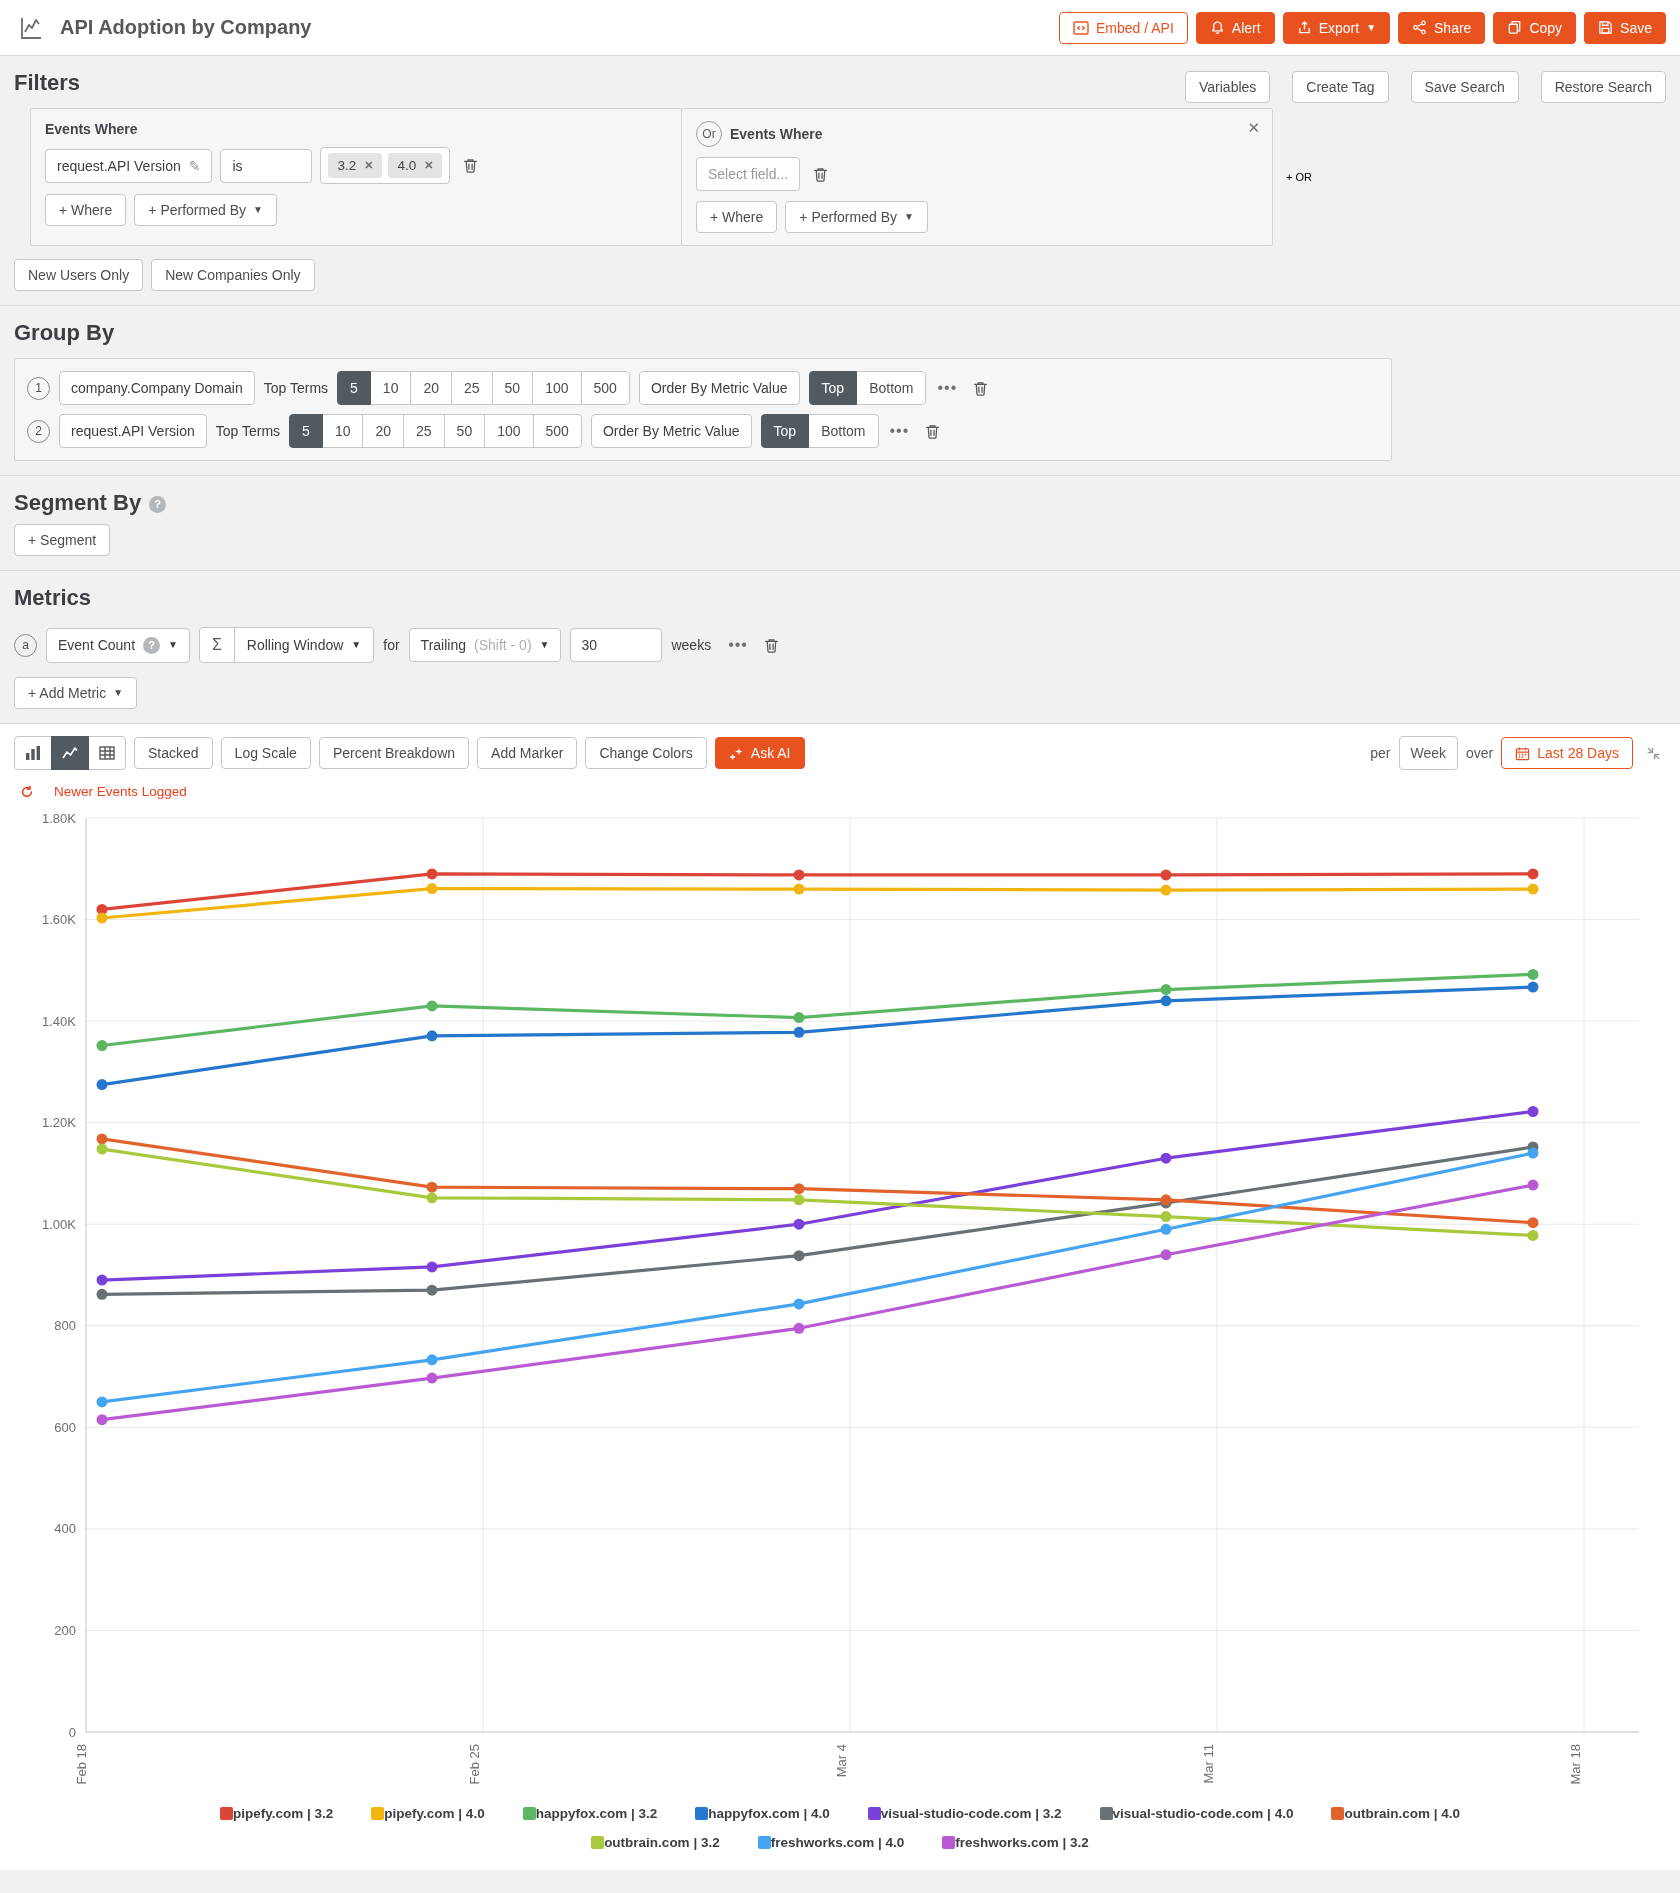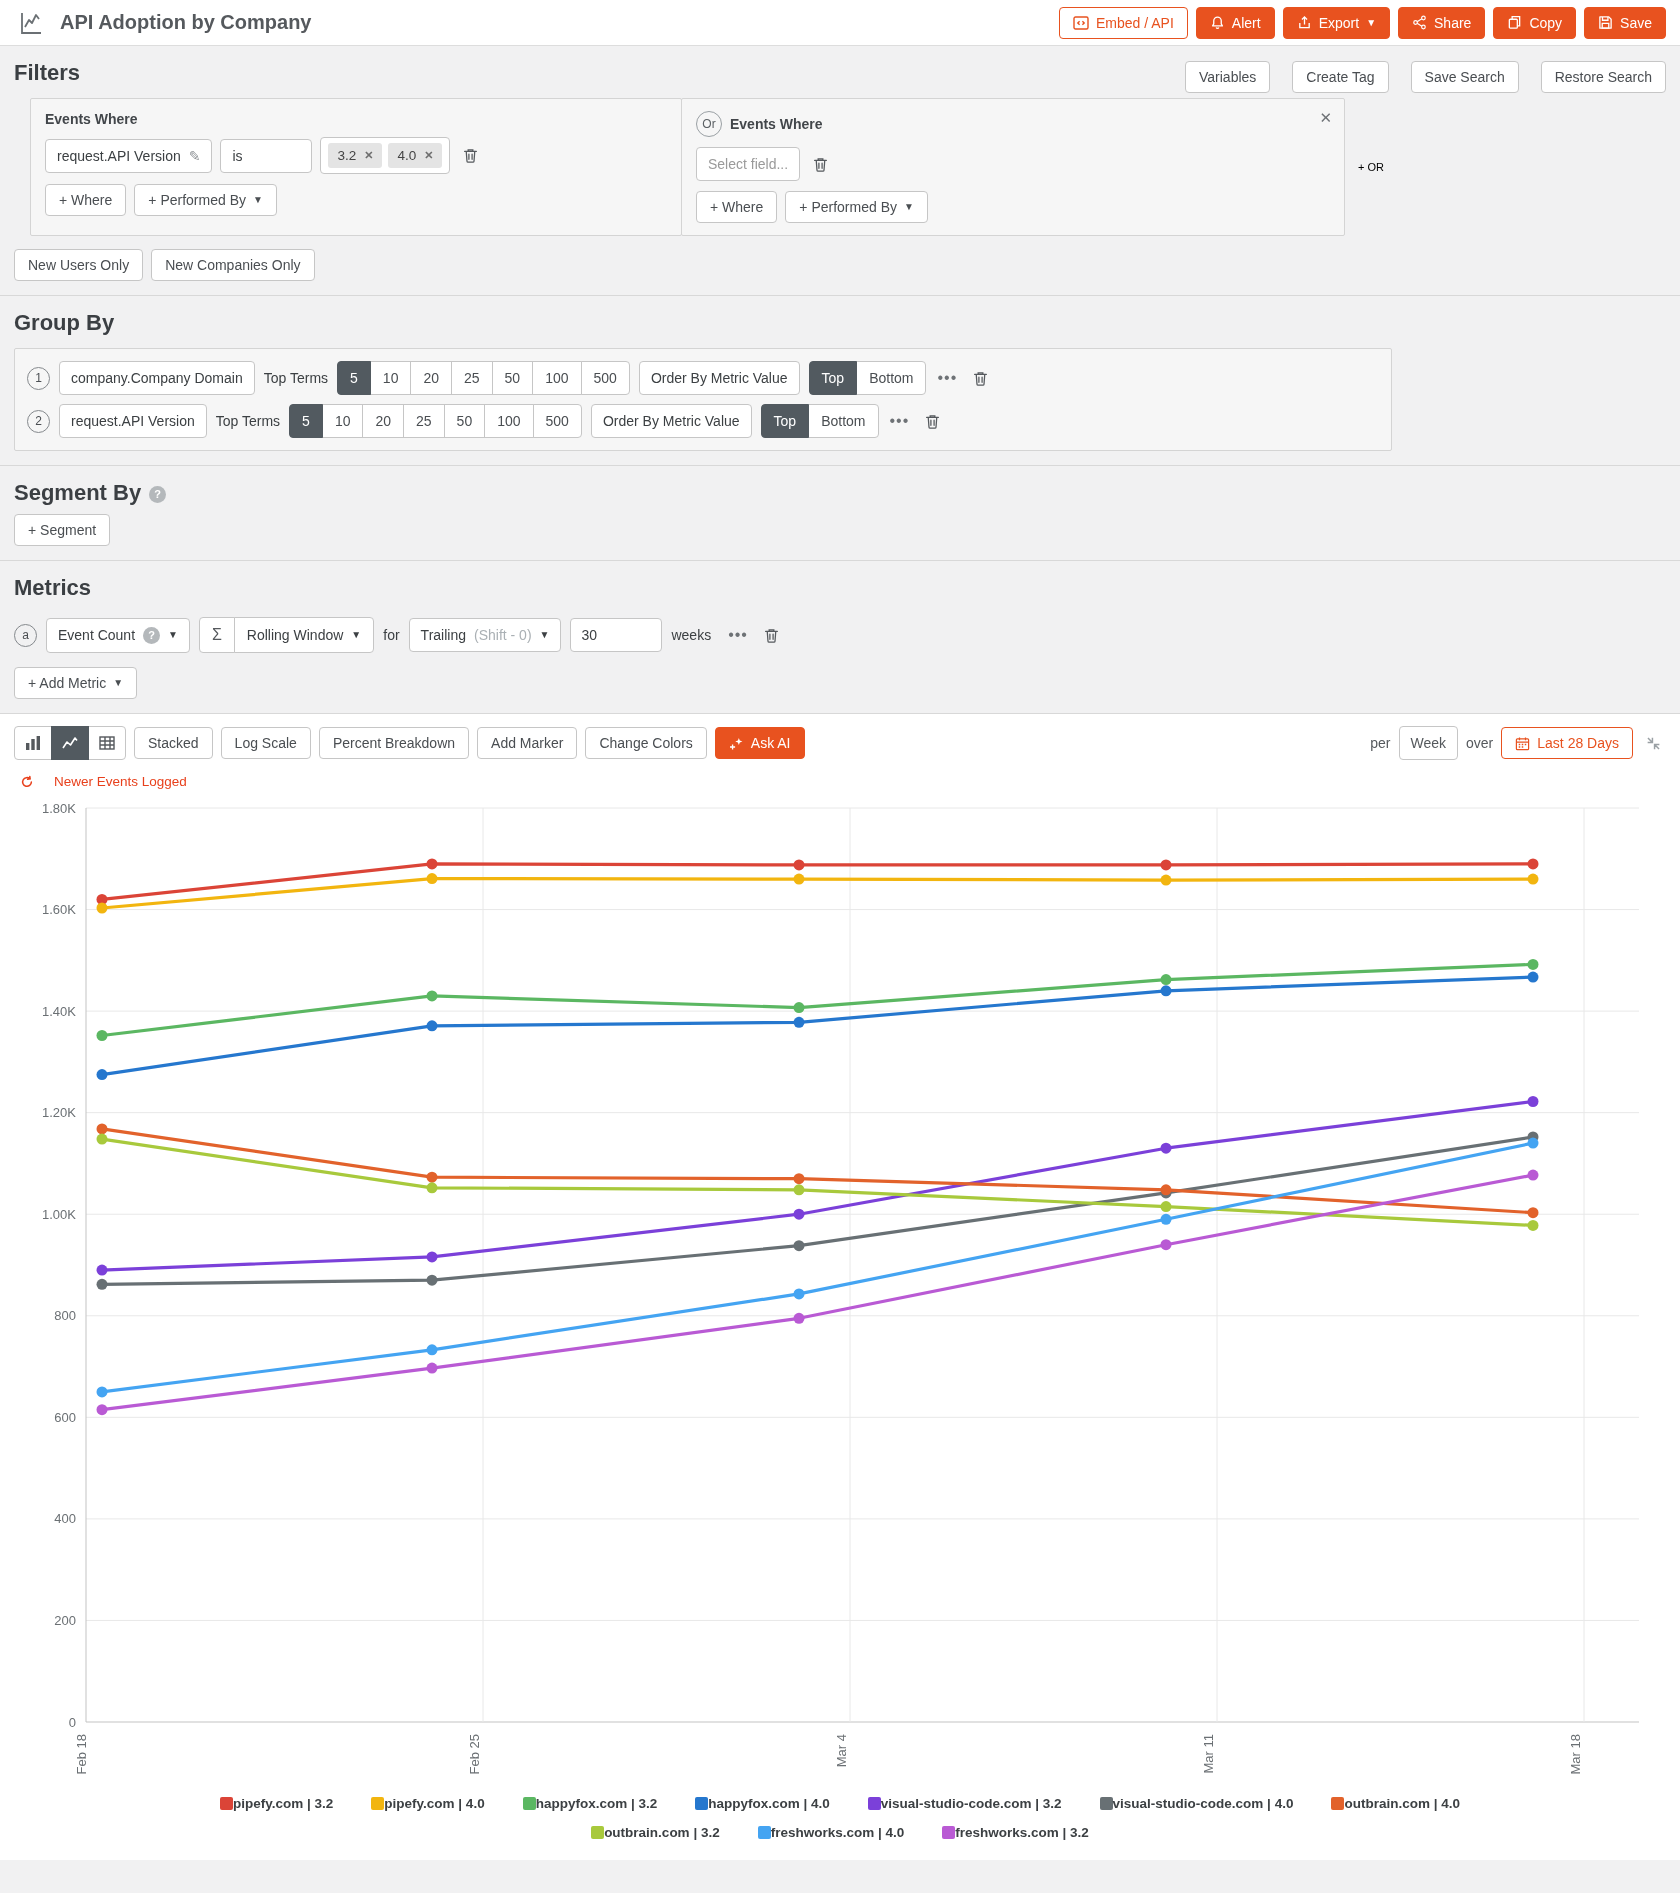--- a/index.html
+++ b/index.html
@@ -1,38 +1,38 @@
 <!DOCTYPE html>
 <html><head>
 <meta charset="utf-8">
 <style>
   * { box-sizing: border-box; }
   body {
     margin: 0; width: 1680px; background: #f1f1f2; color: #3c4043;
     font-family: "Liberation Sans", sans-serif; font-size: 14px;
   }
   
-  .topbar{display:flex;align-items:center;height:46px;background:#fff;border-bottom:1px solid #ddd;padding:0 14px;gap:12px;}
+  .topbar{display:flex;align-items:center;height:56px;background:#fff;border-bottom:1px solid #ddd;padding:0 14px;gap:12px;}
   .topbar h1{font-size:20px;font-weight:700;color:#55595d;margin:0;flex:1;}
   .tb-buttons{display:flex;gap:8px;}
   .btn{display:inline-flex;align-items:center;gap:7px;border:1px solid #c6c6c6;background:#fff;color:#4a4e52;
        border-radius:4px;padding:7px 13px;font-size:14px;cursor:pointer;font-family:inherit;white-space:nowrap;}
   .btn-orange{background:#e8521f;border-color:#e8521f;color:#fff;}
   .btn-orange-outline{background:#fff;border:1px solid #e8521f;color:#e8521f;}
   .caret{font-size:10px;line-height:1;}
   
   .section{padding:10px 14px 14px;border-bottom:1px solid #d8d8d8;}
   .sec-head{display:flex;align-items:center;}
   .sec-head h2{font-size:22px;font-weight:700;color:#3b3f43;margin:4px 0 12px;}
   .sec-actions{margin-left:auto;display:flex;gap:22px;}
   
   .filter-row{display:flex;align-items:stretch;margin-left:16px;}
   .filter-panel{border:1px solid #d4d4d4;background:#f6f6f6;padding:12px 14px;border-radius:2px;}
   .filter-panel.p1{width:652px;}
-  .filter-panel.p2{width:664px;margin-left:-1px;position:relative;}
+  .filter-panel.p2{width:592px;margin-left:-1px;position:relative;}
   .panel-label{font-weight:700;color:#42464a;margin-bottom:10px;display:flex;align-items:center;gap:8px;}
   .frow{display:flex;align-items:center;gap:8px;margin-bottom:10px;}
   .select{display:inline-flex;align-items:center;gap:8px;background:#fff;border:1px solid #c6c6c6;border-radius:4px;
           padding:8px 11px;cursor:pointer;}
   .op-box{width:92px;}
   .chips-box{display:inline-flex;gap:6px;background:#fff;border:1px solid #c6c6c6;border-radius:4px;padding:5px 7px;}
   .chip{display:inline-flex;align-items:center;gap:8px;background:#e4e4e4;border-radius:3px;padding:5px 9px;font-size:13.5px;color:#444;cursor:pointer;}
   .chip .x{color:#6e6e6e;font-size:11px;font-weight:700;}
   .icon-btn{background:none;border:none;padding:4px;cursor:pointer;display:inline-flex;align-items:center;}
   .placeholder{color:#9a9a9a;}

